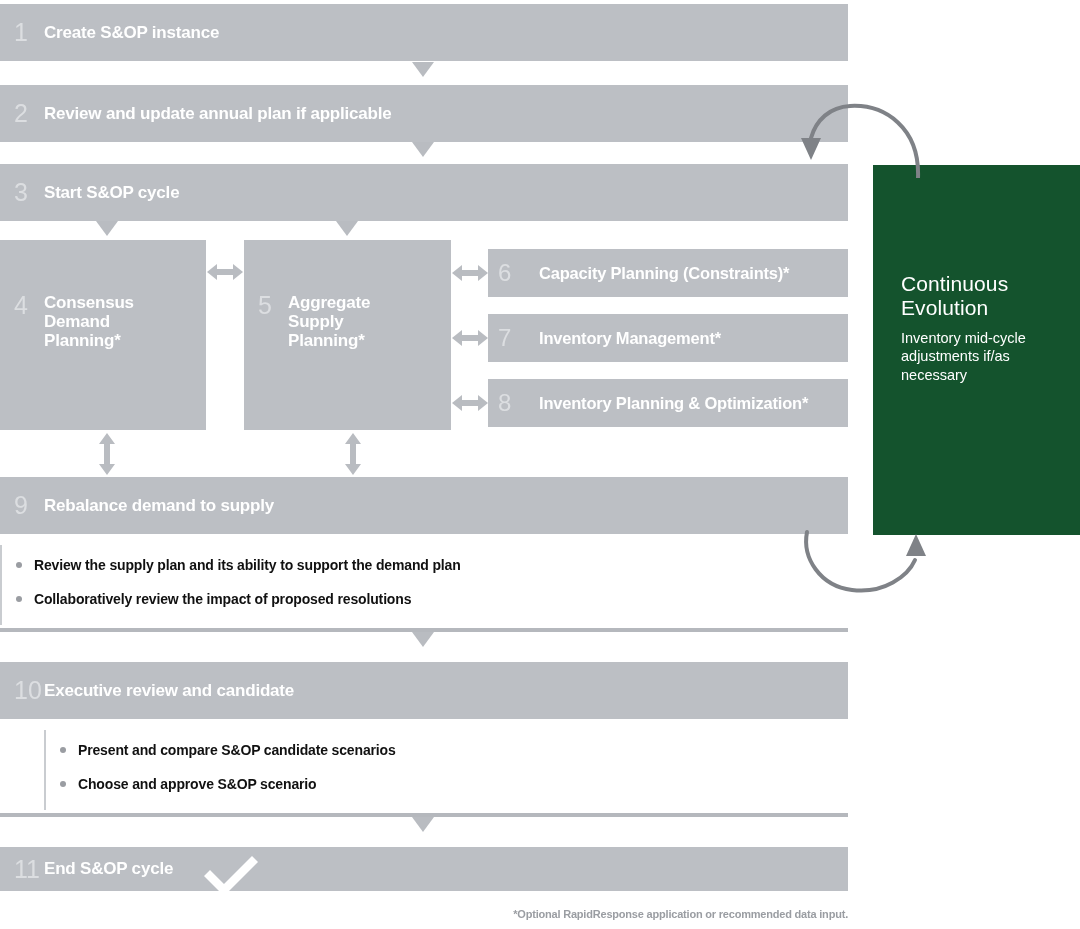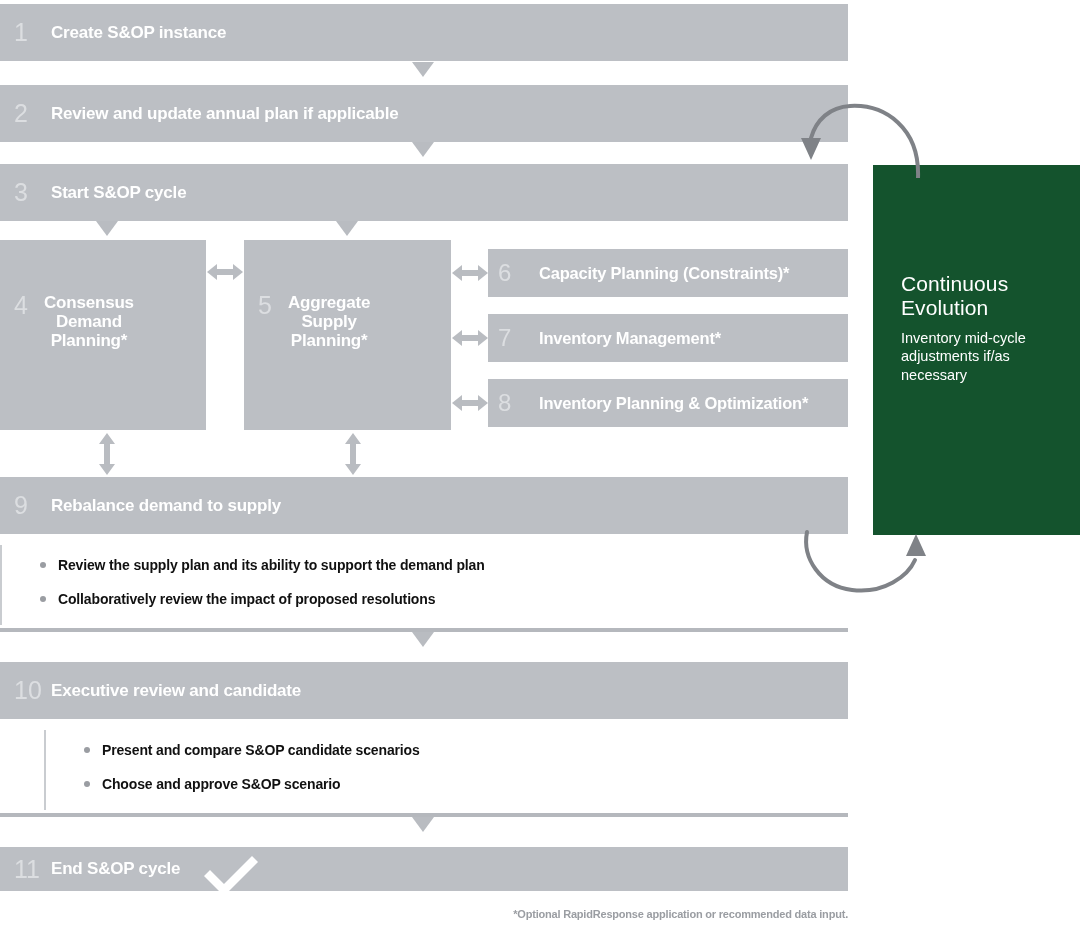--- a/index.html
+++ b/index.html
@@ -38,28 +38,28 @@
   .wide{left:0;width:848px;}
 
   #step1{top:4px;height:57px;}
   #step2{top:85px;height:57px;}
   #step3{top:164px;height:57px;}
   #step9{top:477px;height:57px;}
   #step10{top:662px;height:57px;}
   #step11{top:847px;height:44px;}
 
   .wide .num{width:28px;margin-left:14px;}
-  .wide .ttl{margin-left:9px;}
+  .wide .ttl{margin-left:2px;}
 
   
   #step4{left:0;top:240px;width:206px;height:190px;align-items:flex-start;}
   #step5{left:244px;top:240px;width:207px;height:190px;align-items:flex-start;}
   .colbox .inner{display:flex;margin-top:53px;}
   .colbox .num{width:28px;margin-left:14px;font-size:25px;}
-  .colbox .ttl{margin-left:2px;text-align:center;}
+  .colbox .ttl{margin-left:2px;}
 
   
   .rbox{left:488px;width:360px;height:48px;}
   #step6{top:249px;}
   #step7{top:314px;}
   #step8{top:379px;}
   .rbox .num{width:26px;margin-left:10px;font-size:24px;}
   .rbox .ttl{margin-left:15px;font-size:16.5px;}
 
   
@@ -76,21 +76,20 @@
   #panel .p-sub{
     color:#ffffff;font-size:14.5px;line-height:1.28;margin-top:9px;
     font-weight:400;width:160px;
   }
 
   
   .bullets{
     position:absolute;left:0;width:848px;
     box-sizing:border-box;
     border-left:2px solid #c9ccd0;
-    padding-left:24px;
   }
   #bullets9{top:545px;height:80px;}
   #bullets10{top:730px;height:80px;margin-left:44px;}
   .bullets ul{list-style:none;margin:0;padding:12px 0 0 12px;}
   .bullets li{
     position:relative;
     color:#111111;font-weight:bold;font-size:14px;
     padding-left:20px;margin-bottom:18px;letter-spacing:-0.15px;
   }
   .bullets li::before{

